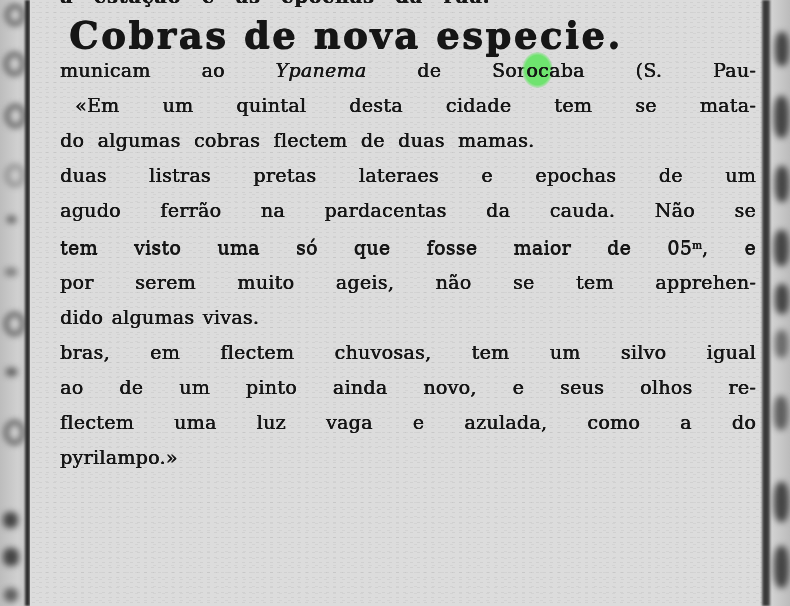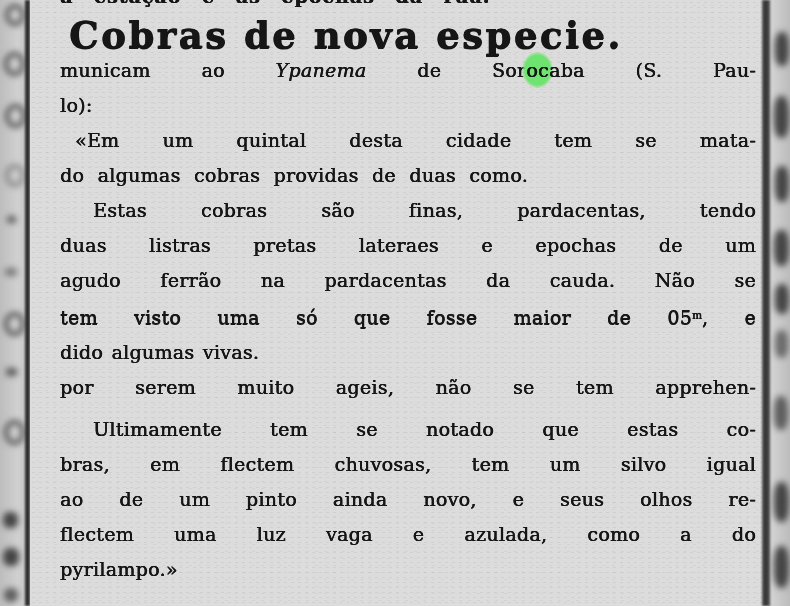--- a/index.html
+++ b/index.html
@@ -113,33 +113,30 @@
   <div class="text-col">
 
     <div class="line clip-top">a estação e as epochas da rua.</div>
 
     <div class="headline-row">
       <span class="hl-main">Cobras de nova especie.</span>
     </div>
 
     <div class="line fill"><span>municam ao </span><span class="it">Ypanema</span><span> de Sor</span><span class="green-mark">oc</span><span>aba (S. Pau-</span></div>
 
-    <div class="line">lo):</div>
 
     <div class="line fill qind">«Em um quintal desta cidade tem se mata-</div>
-    <div class="line ws7">do algumas cobras providas de duas como.</div>
+    <div class="line ws7">do algumas cobras flectem de duas mamas.</div>
 
-    <div class="line fill ind">Estas cobras são finas, pardacentas, tendo</div>
     <div class="line fill">duas listras pretas lateraes e epochas de um</div>
     <div class="line fill">agudo ferrão na pardacentas da cauda. Não se</div>
     <div class="line fill"><span>tem visto uma só que fosse maior de 05</span><span class="sup">m</span><span>, e</span></div>
+    <div class="line fill">por serem muito ageis, não se tem apprehen-</div>
     <div class="line">dido algumas vivas.</div>
-    <div class="line fill">por serem muito ageis, não se tem apprehen-</div>
 
-    <div class="line fill ind gap-before">Ultimamente tem se notado que estas co-</div>
     <div class="line fill">bras, em flectem chuvosas, tem um silvo igual</div>
     <div class="line fill">ao de um pinto ainda novo, e seus olhos re-</div>
     <div class="line fill">flectem uma luz vaga e azulada, como a do</div>
     <div class="line">pyrilampo.»</div>
 
   </div>
 </div>
 
 <div class="rule-right"></div>
 

